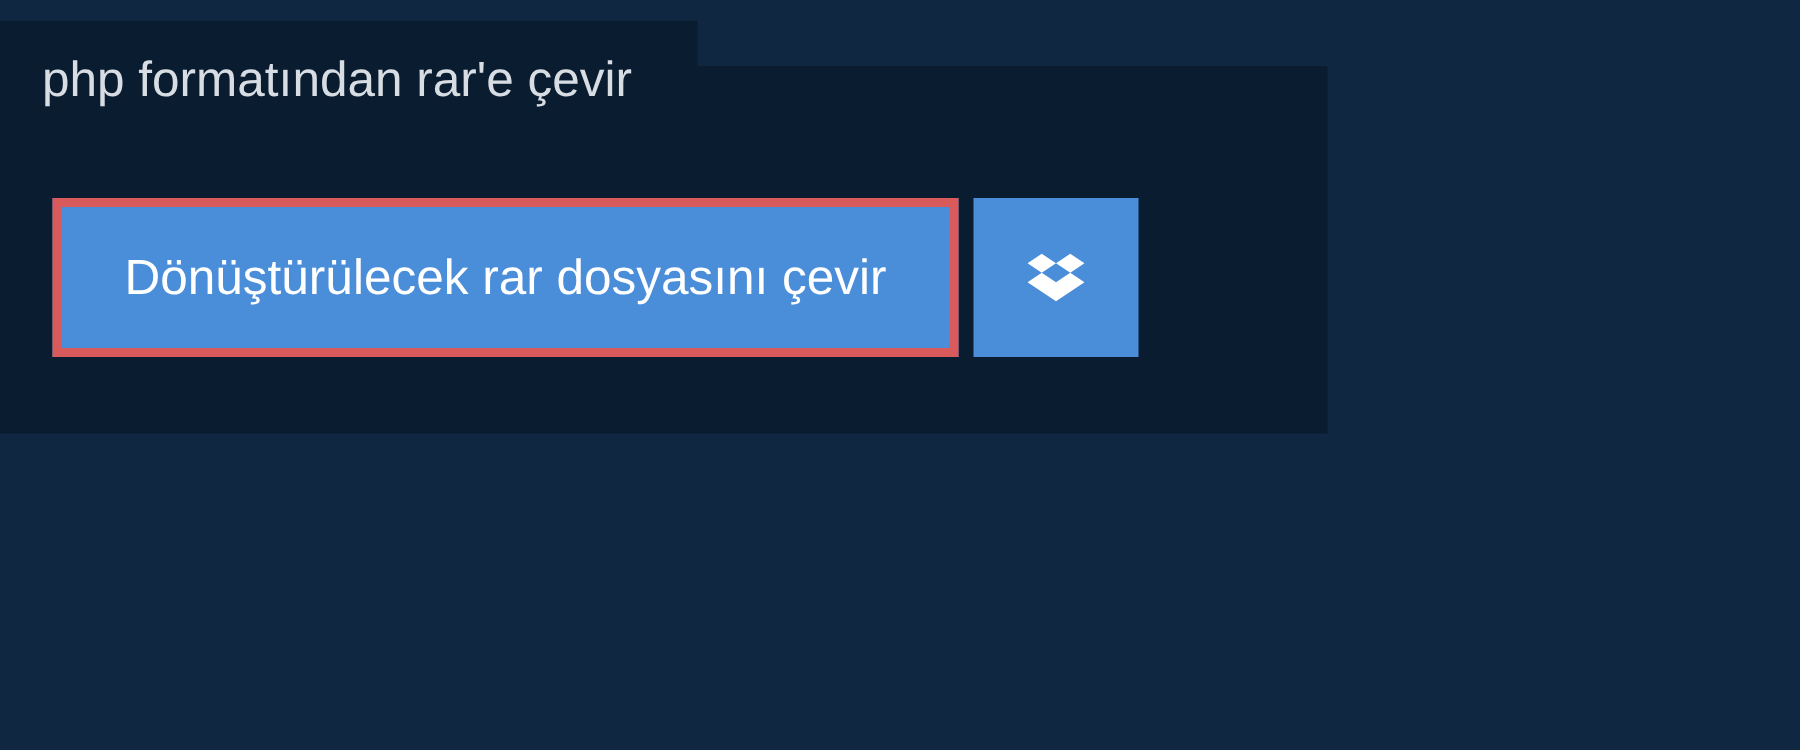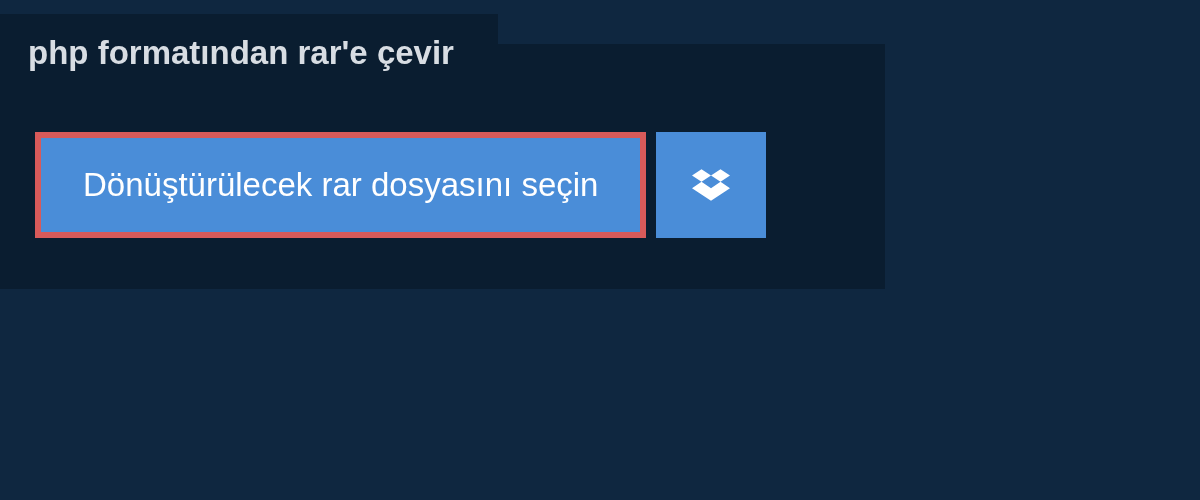--- a/index.html
+++ b/index.html
@@ -23,21 +23,21 @@
       background: #0a1d30;
     }
     .tab {
       position: absolute;
       left: 0;
       top: 14px;
       background: #0a1d30;
       padding: 20px 44px 20px 28px;
       color: #d8dde3;
       font-size: 33px;
-      font-weight: 700;
+      font-weight: 400;
     }
     .button-row {
       position: absolute;
       left: 35px;
       top: 132px;
       display: flex;
       gap: 10px;
       align-items: stretch;
     }
     .select-button {
@@ -68,20 +68,20 @@
 <body>
 
 <div class="inner-panel"></div>
 
 <div class="tab">
   <span>php formatından rar'e çevir</span>
 </div>
 
 <div class="button-row">
   <div class="select-button">
-    <span>Dönüştürülecek rar dosyasını seçin</span>
+    <span>Dönüştürülecek rar dosyasını çevir</span>
   </div>
   <div class="dropbox-button">
     <svg class="dropbox-icon" viewBox="0 0 24 24">
       <path d="M6 2L0 6l6 4-6 4 6 4 6-4 6 4 6-4-6-4 6-4-6-4-6 4-6-4zm6 4l6 4-6 4-6-4 6-4zm-6 12l6-4 6 4-6 4-6-4z"></path>
     </svg>
   </div>
 </div>
 
 </body></html>

